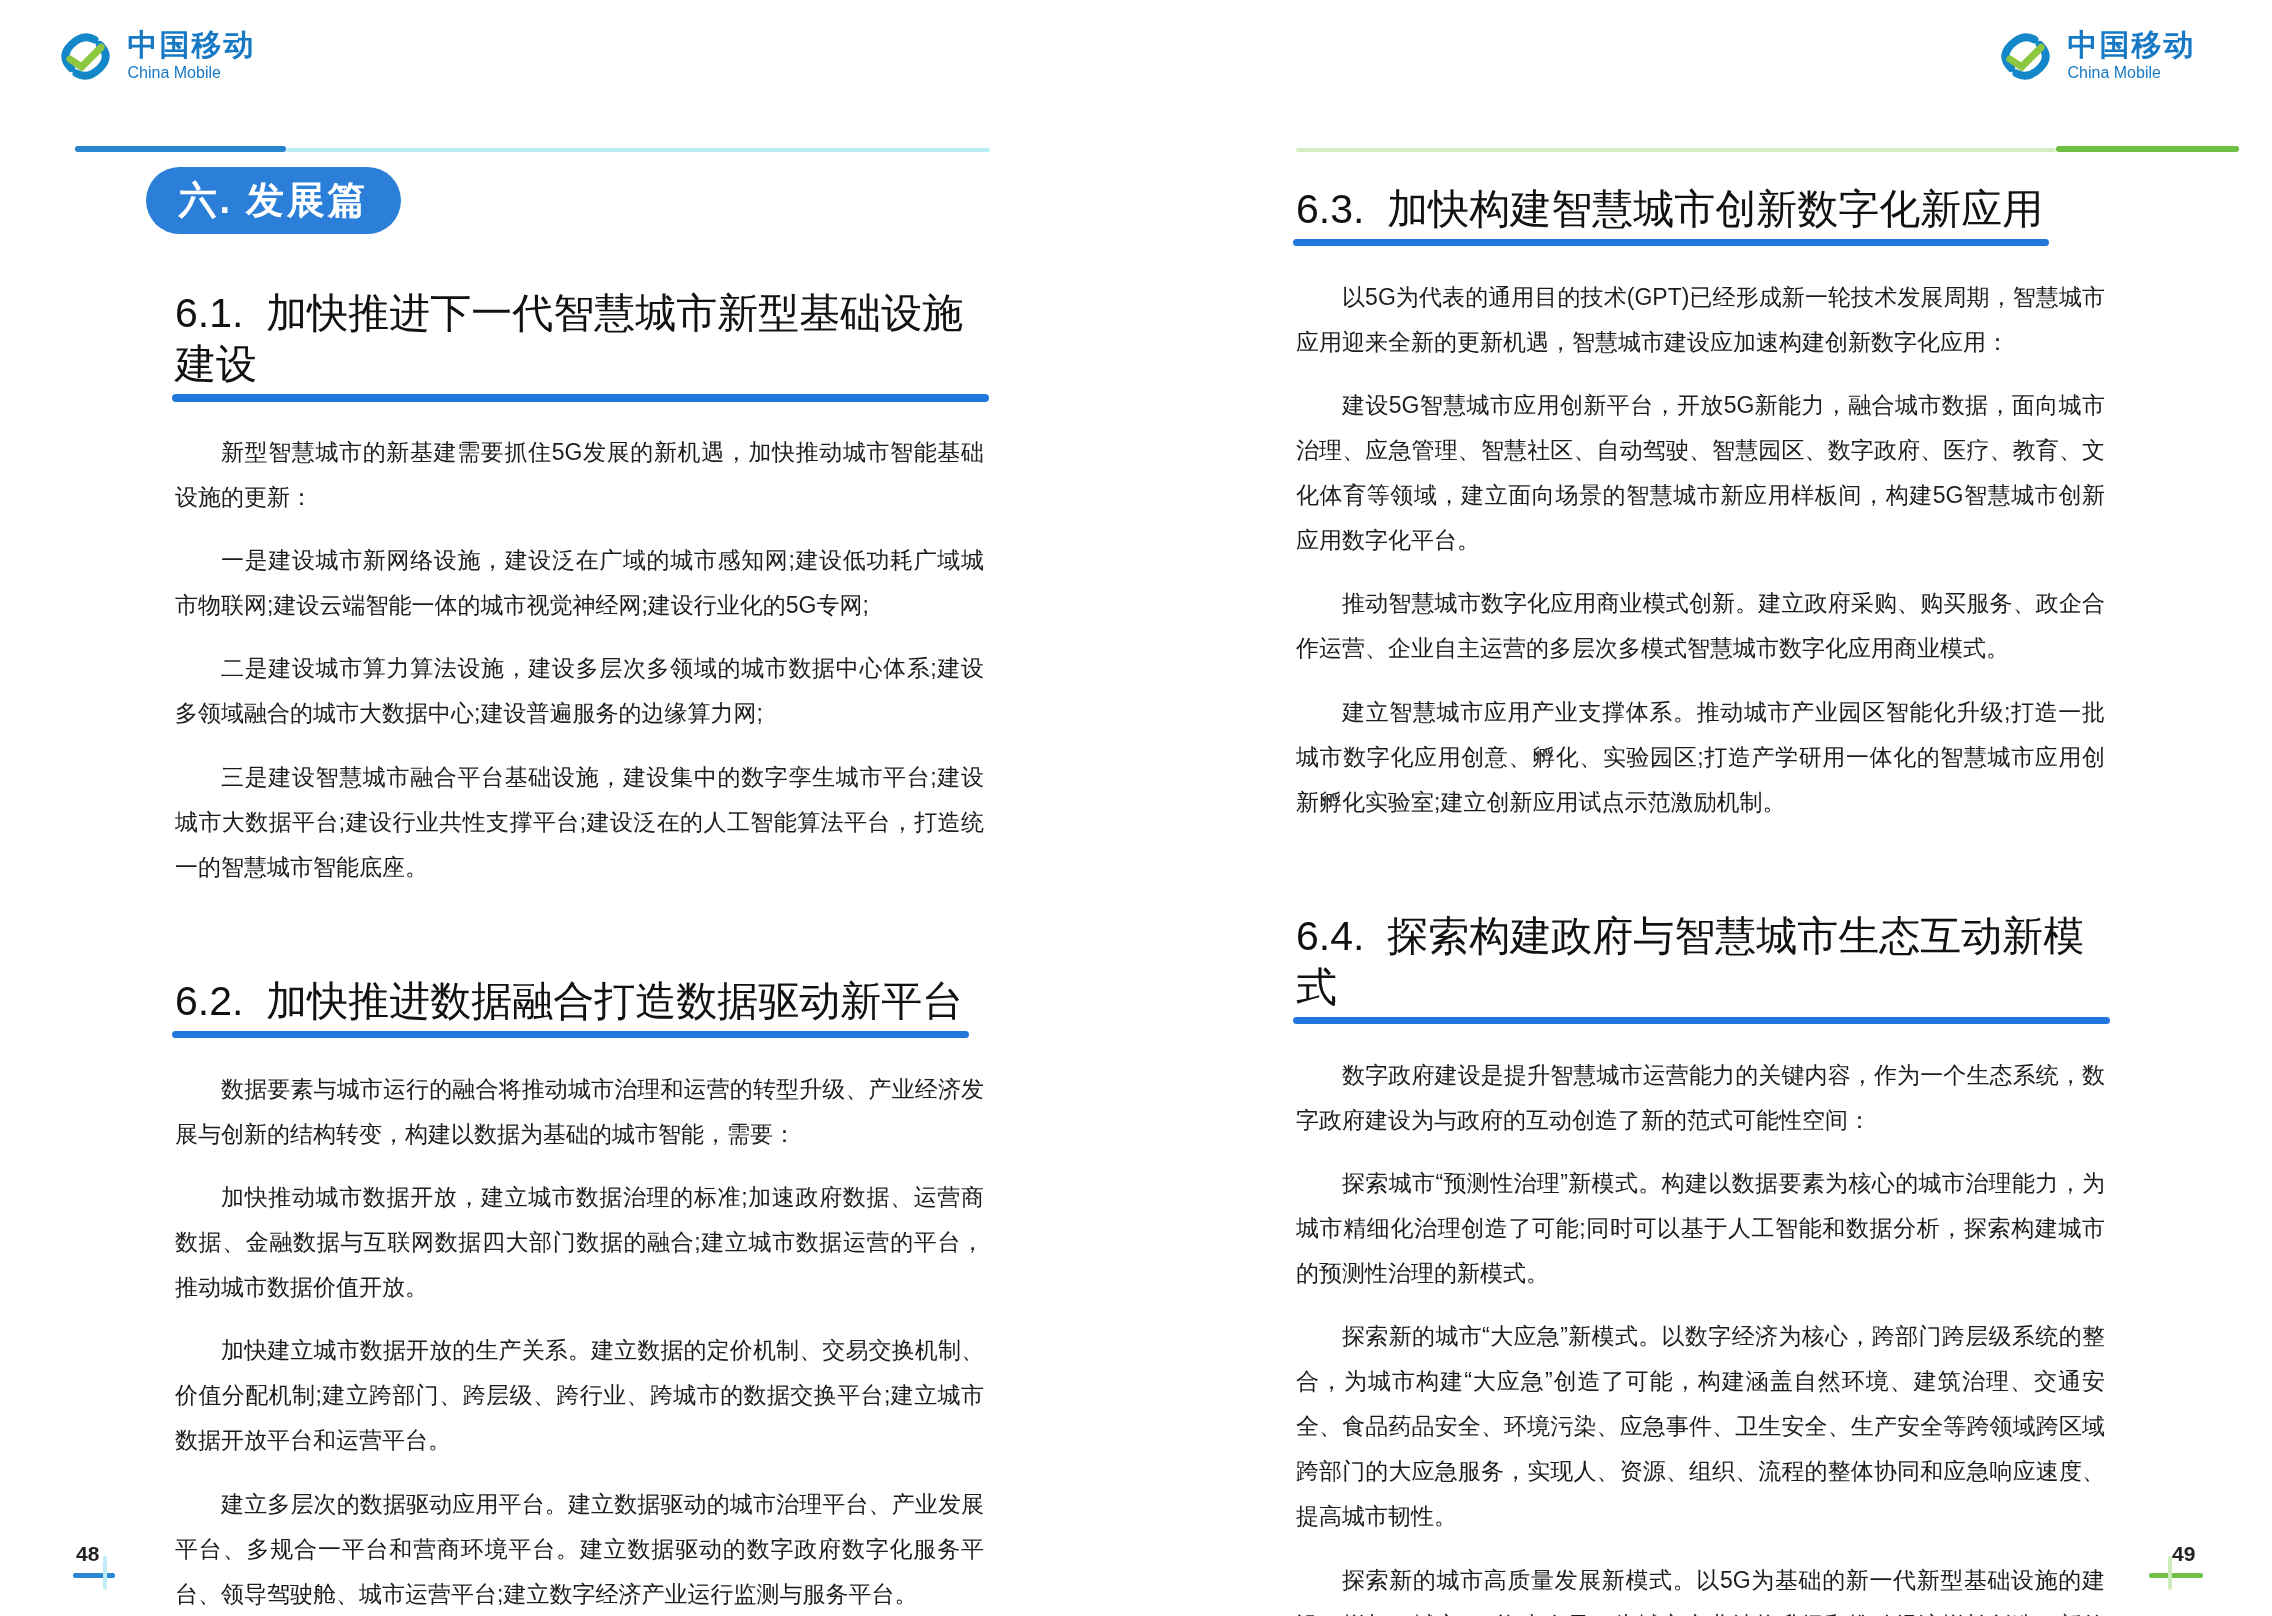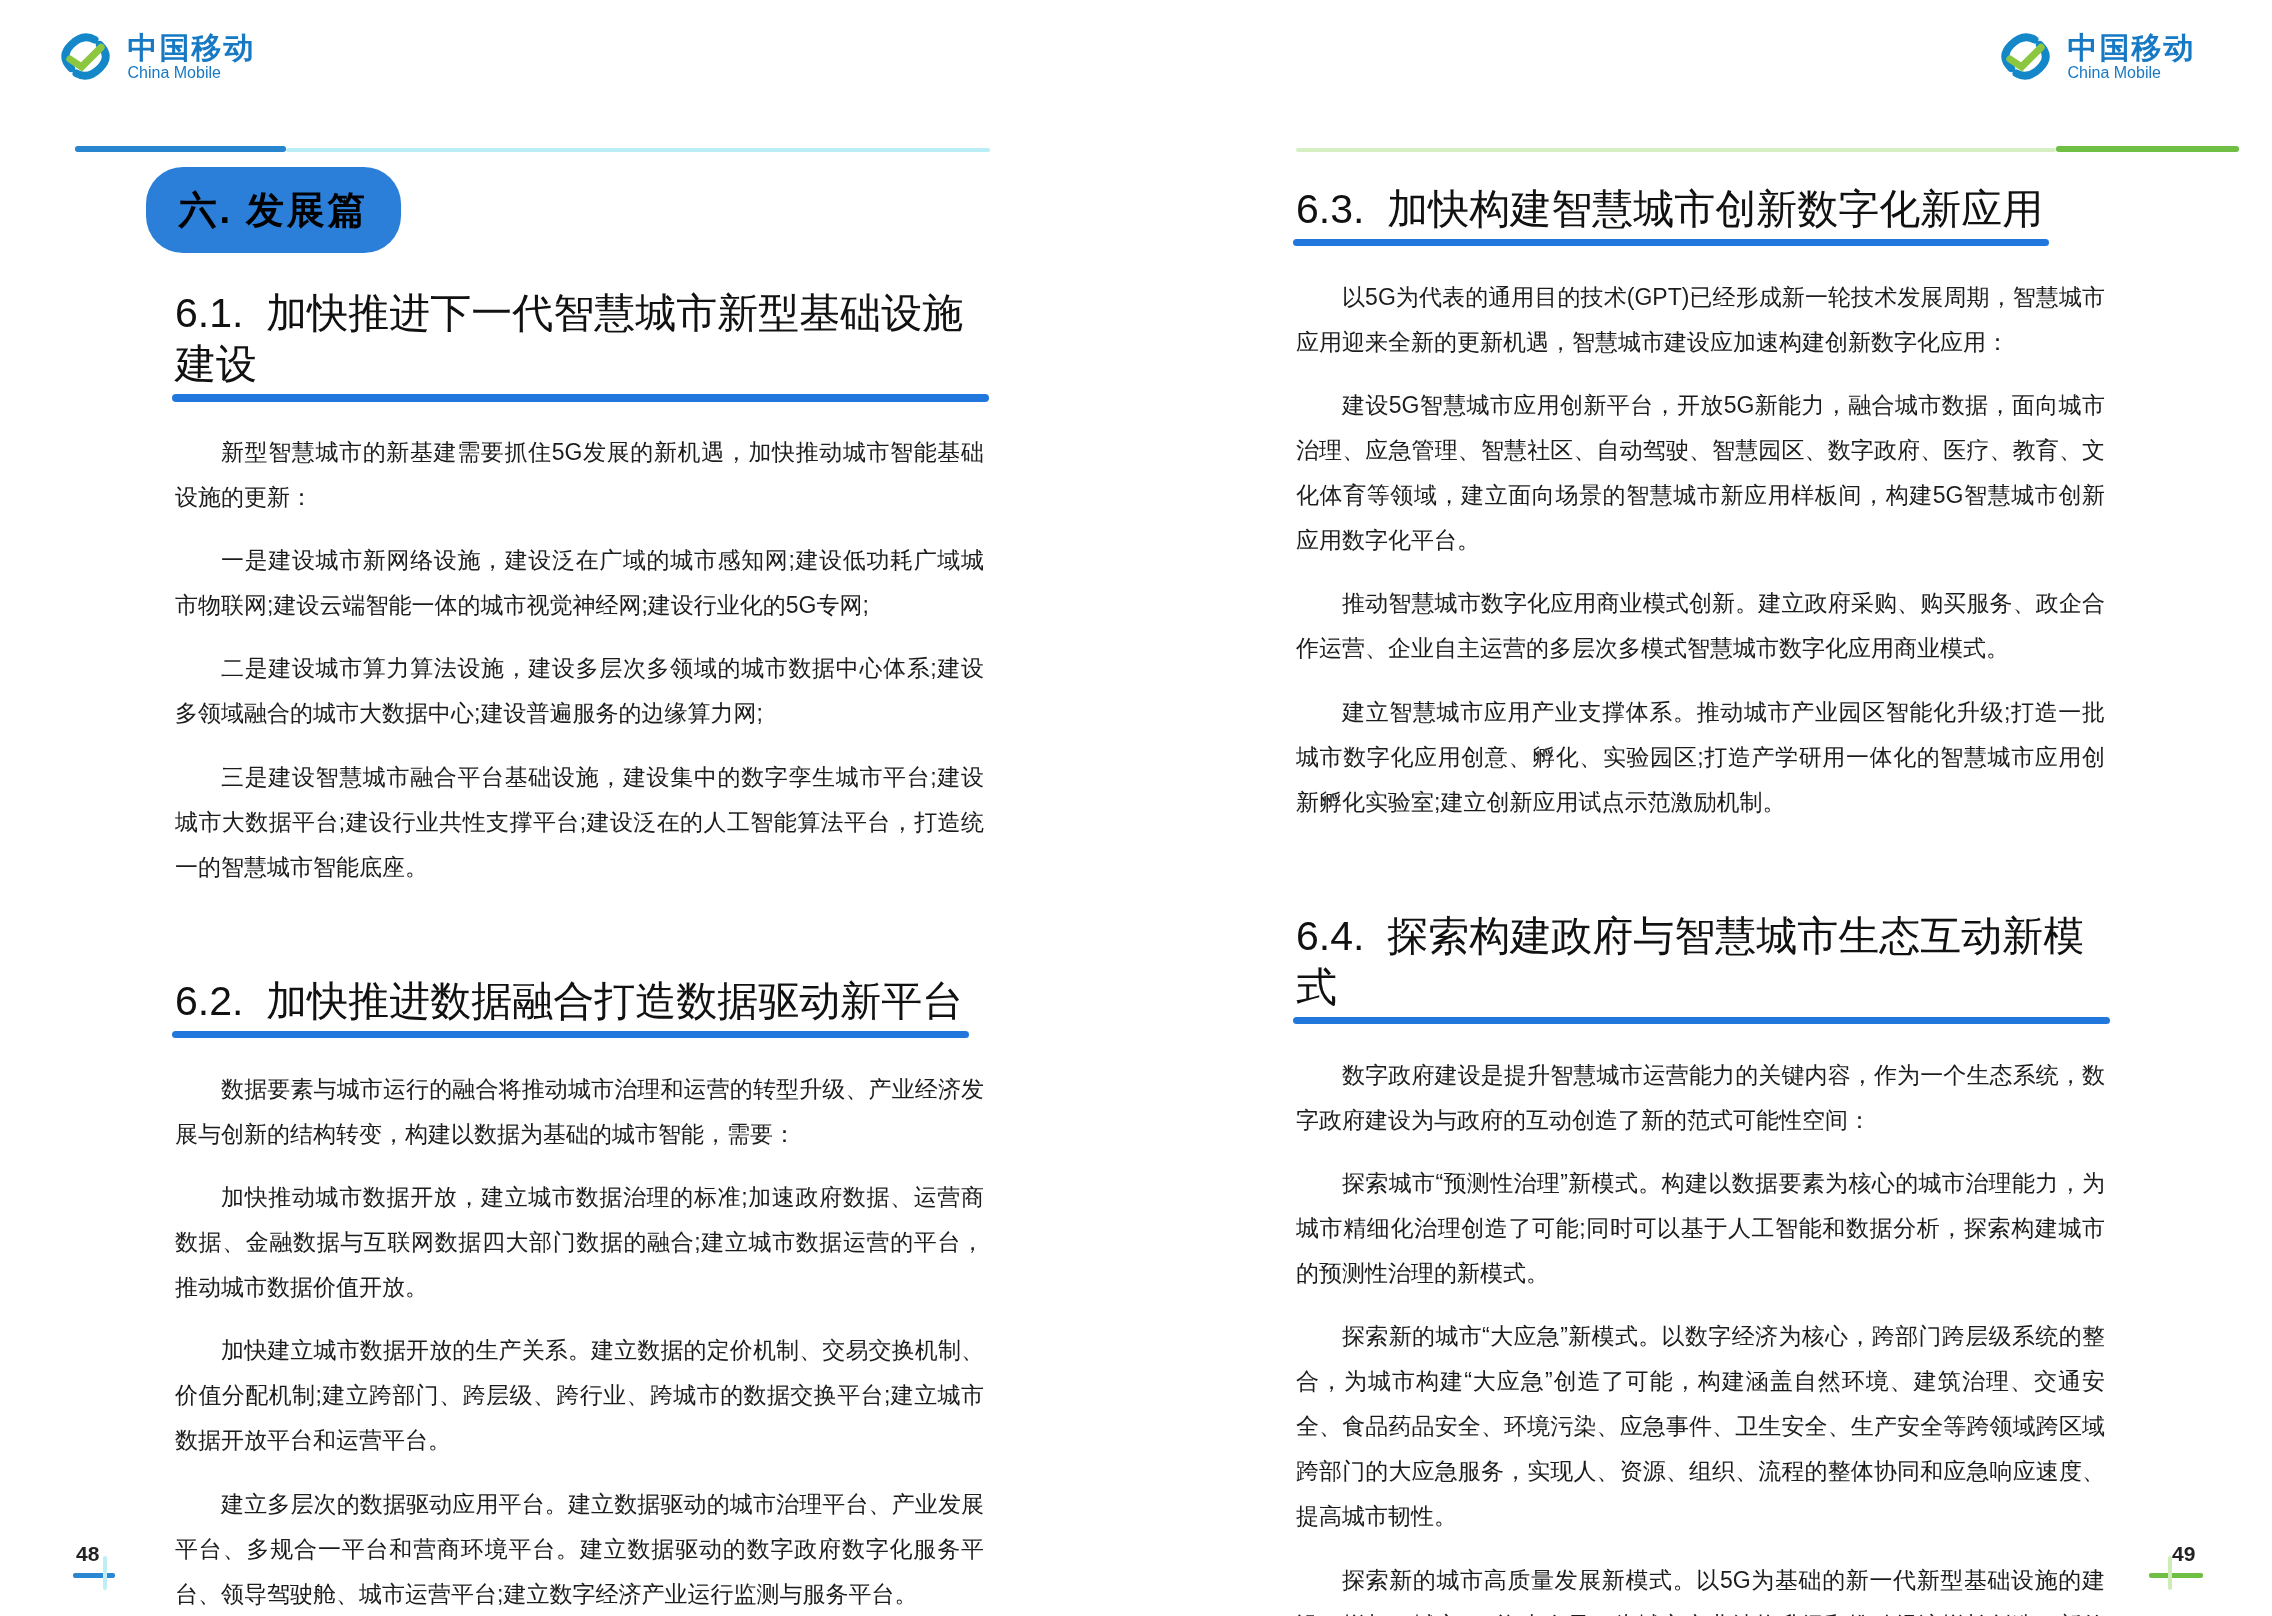--- a/index.html
+++ b/index.html
@@ -7,33 +7,33 @@
     width:2273px;height:1616px;position:relative;overflow:hidden;
     background:#ffffff;
     font-family:"Liberation Sans","DejaVu Sans",sans-serif;
     color:#1a1a1a;
   }
   
   .logo{position:absolute;display:flex;align-items:center;gap:9.5px;}
   .logo-left{left:53px;top:24.4px;}
   .logo-right{left:1993px;top:24.4px;}
   .logo svg{width:65px;height:65px;display:block;}
-  .logo-zh{font-size:30px;font-weight:bold;color:#1779c4;letter-spacing:2px;line-height:1.1;}
+  .logo-zh{font-size:30px;font-weight:bold;color:#1779c4;letter-spacing:2px;line-height:1.1;font-family:Liberation Mono, monospace;}
   .logo-en{font-size:16px;color:#1779c4;line-height:1.15;}
   .rule{position:absolute;border-radius:2.7px;}
   .rule-left-dark{left:75px;top:146px;width:211px;height:6.1px;background:#2a85cf;}
   .rule-left-light{left:286px;top:148px;width:704px;height:4.1px;background:#b9eef6;}
   .rule-right-light{left:1296px;top:148px;width:760px;height:4.1px;background:#d6efc2;}
   .rule-right-dark{left:2056px;top:146px;width:183px;height:6.1px;background:#6fbf44;}
   
   .badge{
-    position:absolute;left:146px;top:167px;width:255px;height:86px;
+    position:absolute;left:146px;top:167px;width:255px;height:67px;
     background:#2b7fd9;border-radius:37px;
     display:flex;align-items:center;justify-content:center;
-    color:#000000;font-size:38px;font-weight:bold;letter-spacing:2.7px;
+    color:#ffffff;font-size:38px;font-weight:bold;letter-spacing:2.7px;
     white-space:pre;
   }
   
   .col{position:absolute;width:809px;}
   .col-left{left:175px;top:288px;}
   .col-right{left:1296px;top:184px;}
   h2{
     margin:0 0 28.4px 0;font-size:41px;font-weight:normal;color:#111111;
     white-space:pre-wrap;line-height:1.25;
   }

